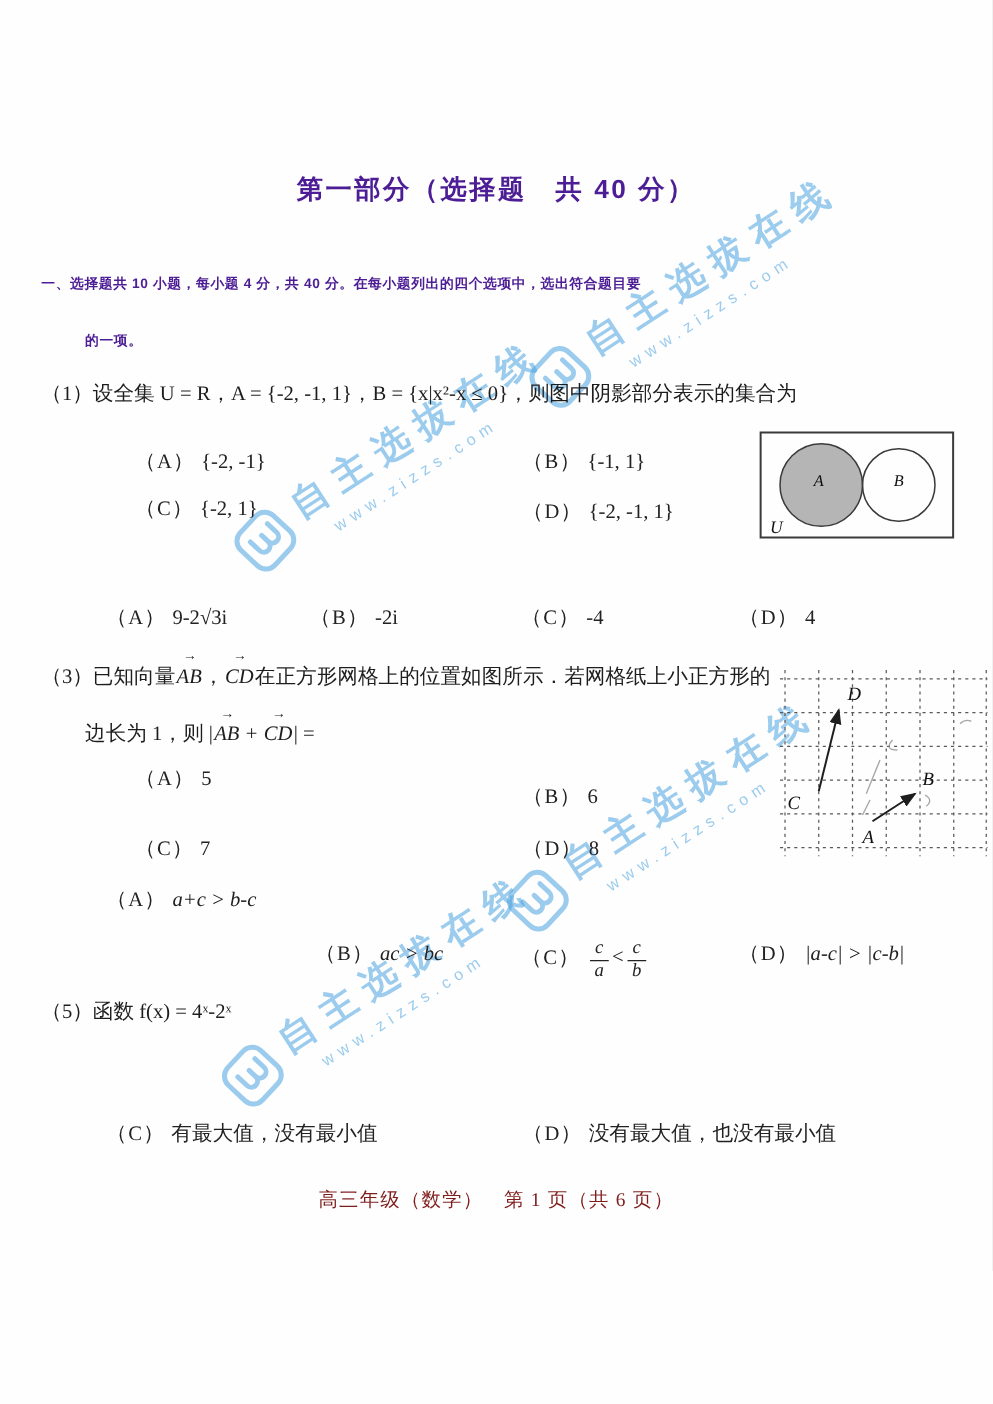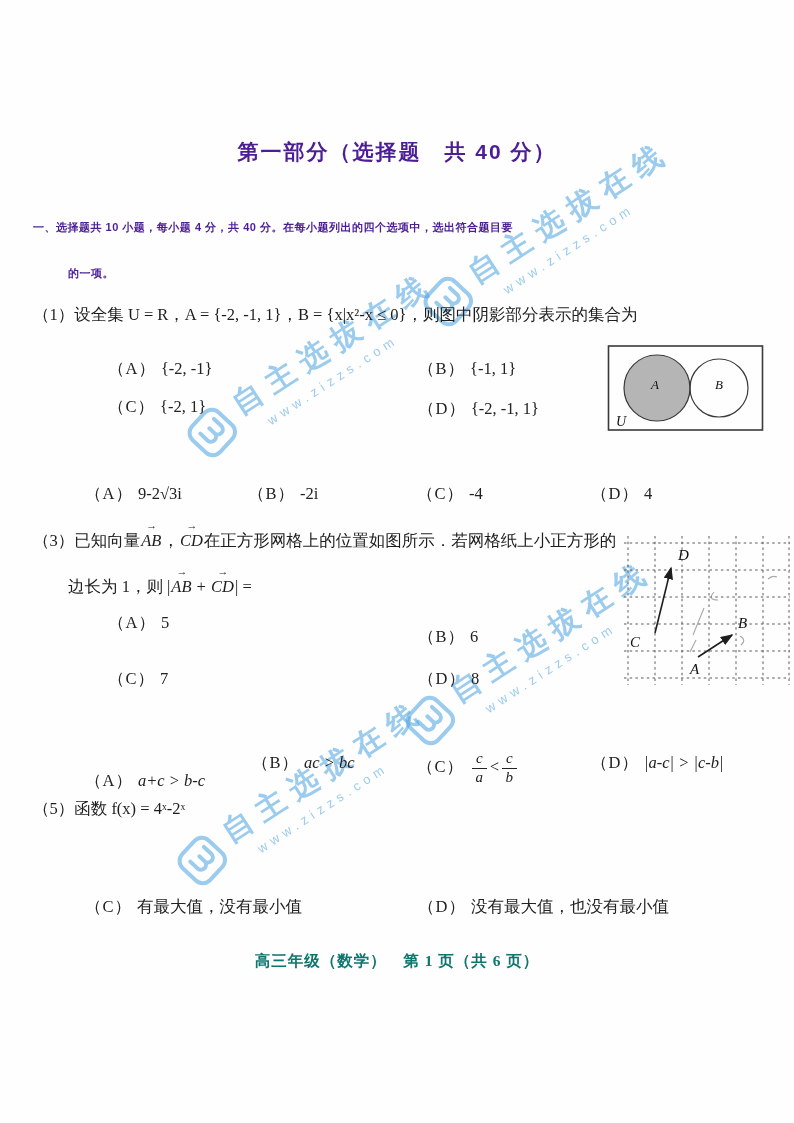--- a/index.html
+++ b/index.html
@@ -15,21 +15,21 @@
   .instr{font-size:11px;letter-spacing:.5px;}
   .stem{color:#1d1d1d;}
   .opt .olabel{margin-right:5px;letter-spacing:1px;}
   .opt .otext{}
   .math{font-style:italic;}
   .vec{position:relative;display:inline-block;font-style:italic;margin:0 1px;}
   .vec .arr{position:absolute;top:-11px;left:1px;right:0;font-size:11px;font-style:normal;text-align:center;line-height:1;}
   .frac{display:inline-block;vertical-align:-10px;text-align:center;font-style:italic;font-size:15px;line-height:1.05;margin:0 3px;}
   .frac .num{display:block;border-bottom:1.2px solid #222;padding:0 4px 1px;}
   .frac .den{display:block;padding-top:1px;}
-  .footer{font-size:15.5px;text-align:center;left:0;right:0;letter-spacing:1px;color:#0f766e;font-weight:bold;}
+  .footer{font-size:15.5px;text-align:center;left:0;right:0;letter-spacing:1px;color:#7f1d1d;}
   
   .wm{position:absolute;display:flex;align-items:center;gap:10px;
       transform:rotate(-33deg);transform-origin:left center;
       opacity:.55;pointer-events:none;}
   .wm .txtcol{display:flex;flex-direction:column;}
   .wm .brand{font-size:30px;font-weight:700;letter-spacing:9px;
       font-family:"Liberation Serif","DejaVu Serif",serif;}
   .wm .url{font-size:13px;letter-spacing:5px;margin:2px 0 0 20px;
       font-family:"Liberation Sans","DejaVu Sans",sans-serif;}
   .wm svg{transform:rotate(-14deg);}
@@ -174,21 +174,21 @@
       <path d="M118,106 q7,4 1,9"></path>
       <path d="M74,110 l-6,12"></path>
       <path d="M146,49 q4,-4 9,-2"></path>
     </g>
     <text x="56" y="30" font-size="15" font-style="italic" fill="#111">D</text>
     <text x="8" y="117" font-size="15" font-style="italic" fill="#111">C</text>
     <text x="68" y="144" font-size="15" font-style="italic" fill="#111">A</text>
     <text x="116" y="98" font-size="15" font-style="italic" fill="#111">B</text>
   </svg>
 
-  <div class="line opt" style="left:85px;top:771px">
+  <div class="line opt" style="left:85px;top:710px">
     <span class="olabel">（A）</span><span class="otext math">a+c &gt; b-c</span>
   </div>
   <div class="line opt" style="left:252px;top:753px">
     <span class="olabel">（B）</span><span class="otext math">ac &gt; bc</span>
   </div>
   <div class="line opt" style="left:417px;top:751px">
     <span class="olabel">（C）</span><span class="frac"><span class="num">c</span><span class="den">a</span></span><span>&lt;</span><span class="frac"><span class="num">c</span><span class="den">b</span></span>
   </div>
   <div class="line opt" style="left:591px;top:753px">
     <span class="olabel">（D）</span><span class="otext math">|a-c| &gt; |c-b|</span>

